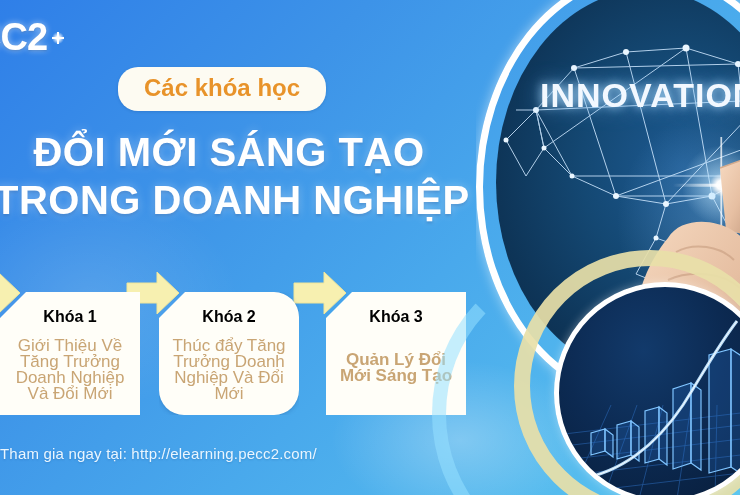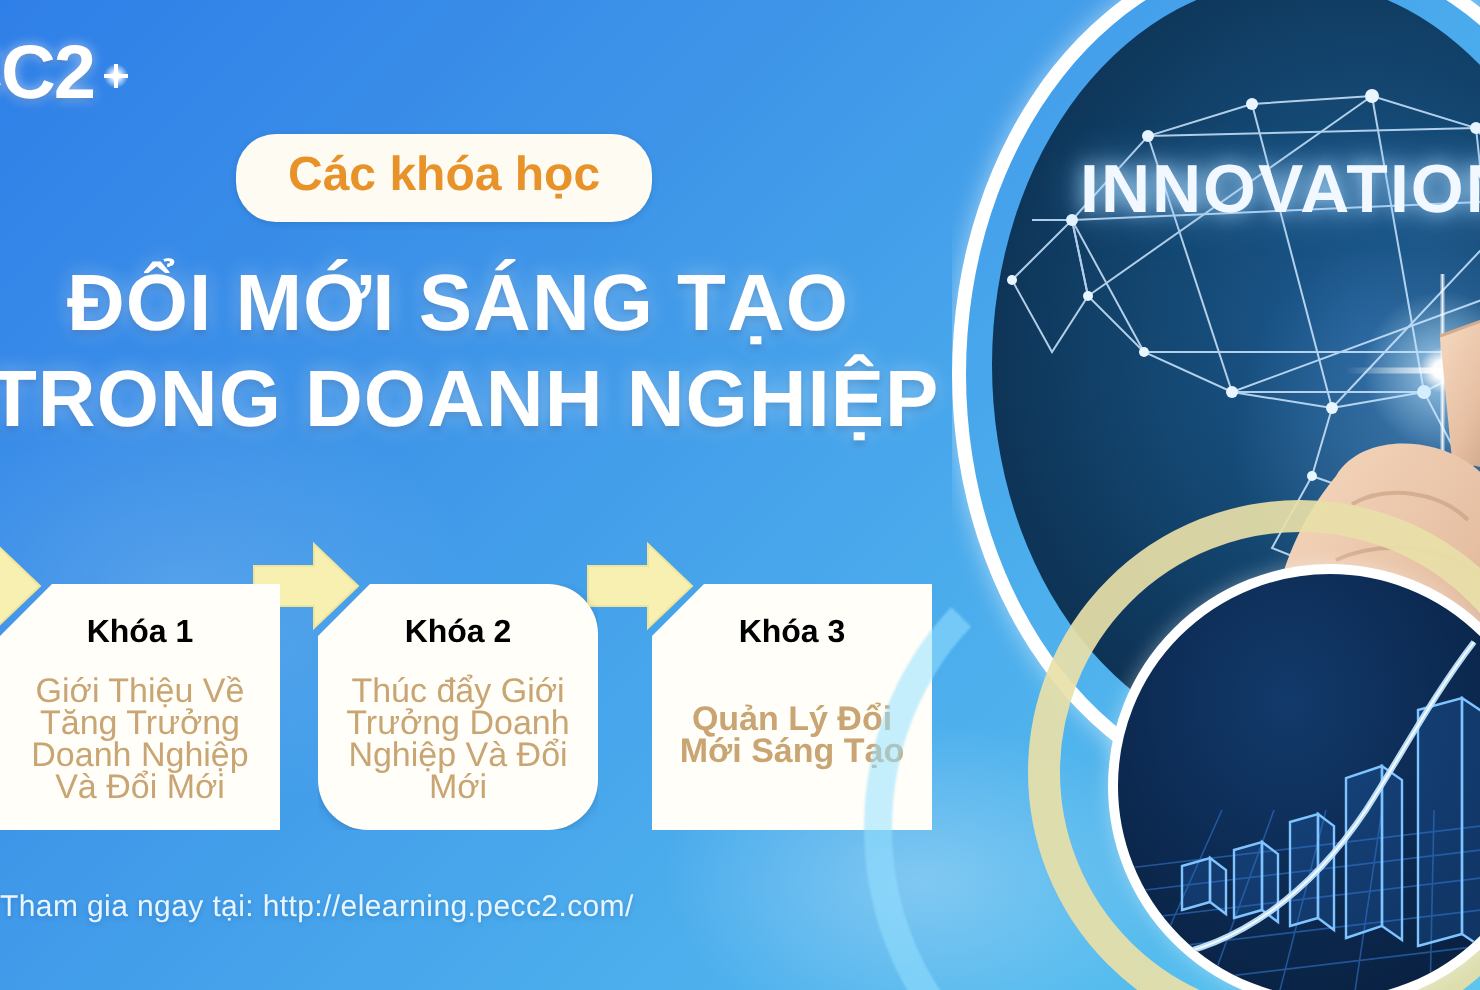--- a/index.html
+++ b/index.html
@@ -201,21 +201,21 @@
       </svg>
     </div>
 
     <div class="card card1">
       <div class="ct">Khóa 1</div>
       <div class="cb">Giới Thiệu Về Tăng Trưởng Doanh Nghiệp Và Đổi Mới</div>
     </div>
 
     <div class="card card2">
       <div class="ct">Khóa 2</div>
-      <div class="cb">Thúc đẩy Giới Trưởng Doanh Nghiệp Và Đổi Mới</div>
+      <div class="cb">Thúc đẩy Tăng Trưởng Doanh Nghiệp Và Đổi Mới</div>
     </div>
 
     <div class="card card3">
       <div class="ct">Khóa 3</div>
       <div class="cb">Quản Lý Đổi Mới Sáng Tạo</div>
     </div>
   </div>
 
   <div id="footer">
     <span>Tham gia ngay tại: http://elearning.pecc2.com/</span>

